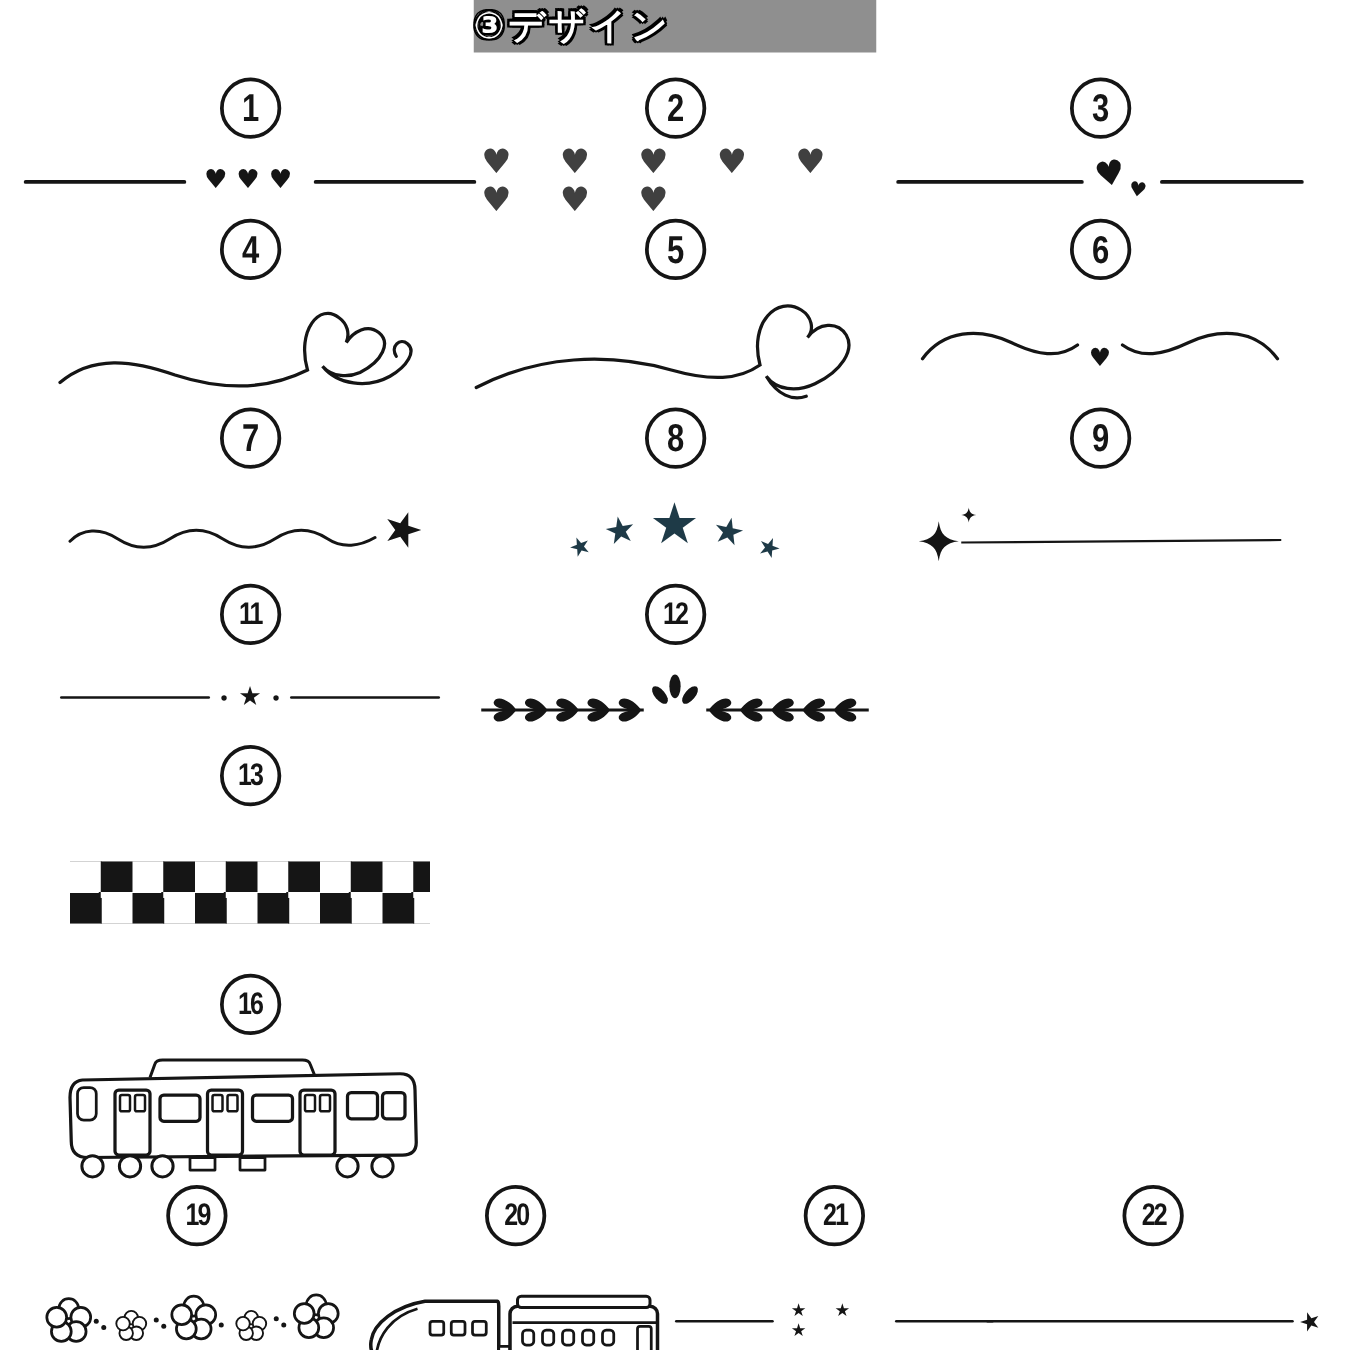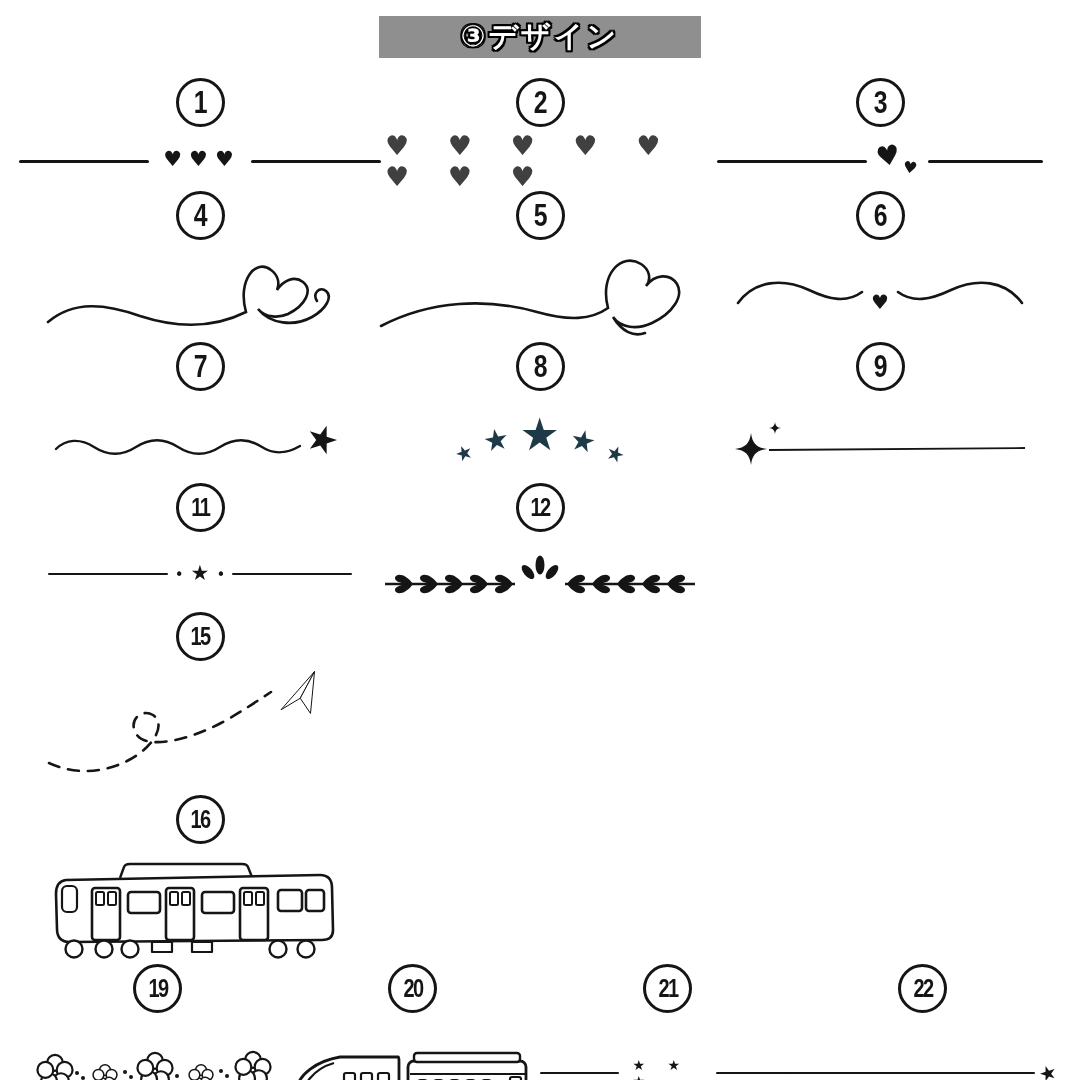--- a/index.html
+++ b/index.html
@@ -1,19 +1,19 @@
 <!DOCTYPE html>
 <html><head>
 <meta charset="utf-8">
 <style>
   html,body{margin:0;padding:0}
   body{width:1080px;height:1080px;background:#ffffff;overflow:hidden;
        font-family:"DejaVu Sans",sans-serif;color:#151515}
-  .banner{width:322px;height:42px;margin:16px auto;background:#8f8f8f;
-          display:flex;align-items:center;justify-content:center}
+  .banner{width:322px;height:42px;margin:0 auto;background:#8f8f8f;
+          display:flex;align-items:center;}
   .banner span{font-size:29px;font-weight:bold;color:#fff;letter-spacing:3px;
     text-shadow:-2px -2px 0 #000,2px -2px 0 #000,-2px 2px 0 #000,2px 2px 0 #000,
                 0 -2px 0 #000,0 2px 0 #000,-2px 0 0 #000,2px 0 0 #000}
   .grid3{display:grid;grid-template-columns:repeat(3,340px);width:1020px;margin:6px auto 0}
   .grid4{display:grid;grid-template-columns:repeat(4,255px);width:1020px;margin:6px auto 0}
   .r1{margin-top:20px}
   .cell{display:flex;flex-direction:column;align-items:center}
   .badge{width:43px;height:43px;border:3px solid #151515;border-radius:50%;background:#fff;
          display:flex;align-items:center;justify-content:center;margin-bottom:10px}
   .badge span{font-family:"Liberation Sans",sans-serif;font-weight:700;font-size:31px;
@@ -220,27 +220,24 @@
           <use href="#lp" transform="translate(267,36) scale(-1,1)"></use>
         <use href="#lp" transform="translate(292,36) scale(-1,1)"></use>
       </svg>
     </div>
   </div>
 </div>
 
 <div class="grid3 r5">
   <div class="cell b2">
     <div class="badge">
-        <span>15</span>
-      </div>
-    <div class="art">
-      <svg width="330" height="118" viewBox="0 0 330 118">
-        <path d="M14,92 C40,104 68,102 92,90 C118,77 132,54 118,44 C106,37 92,50 102,64 C112,78 152,70 186,52 C208,40 222,30 236,21" fill="none" stroke="#151515" stroke-width="2.6" stroke-linecap="round" stroke-dasharray="11 9"></path>
-        <use href="#pp" transform="translate(238,14) rotate(-18) scale(0.42)"></use>
-      </svg>
+        <span>13</span>
+      </div>
+    <div class="art">
+      <div class="checker"></div>
     </div>
   </div>
 </div>
 
 <div class="grid3 r6">
   <div class="cell b2">
     <div class="badge">
         <span>16</span>
       </div>
     <div class="art">

